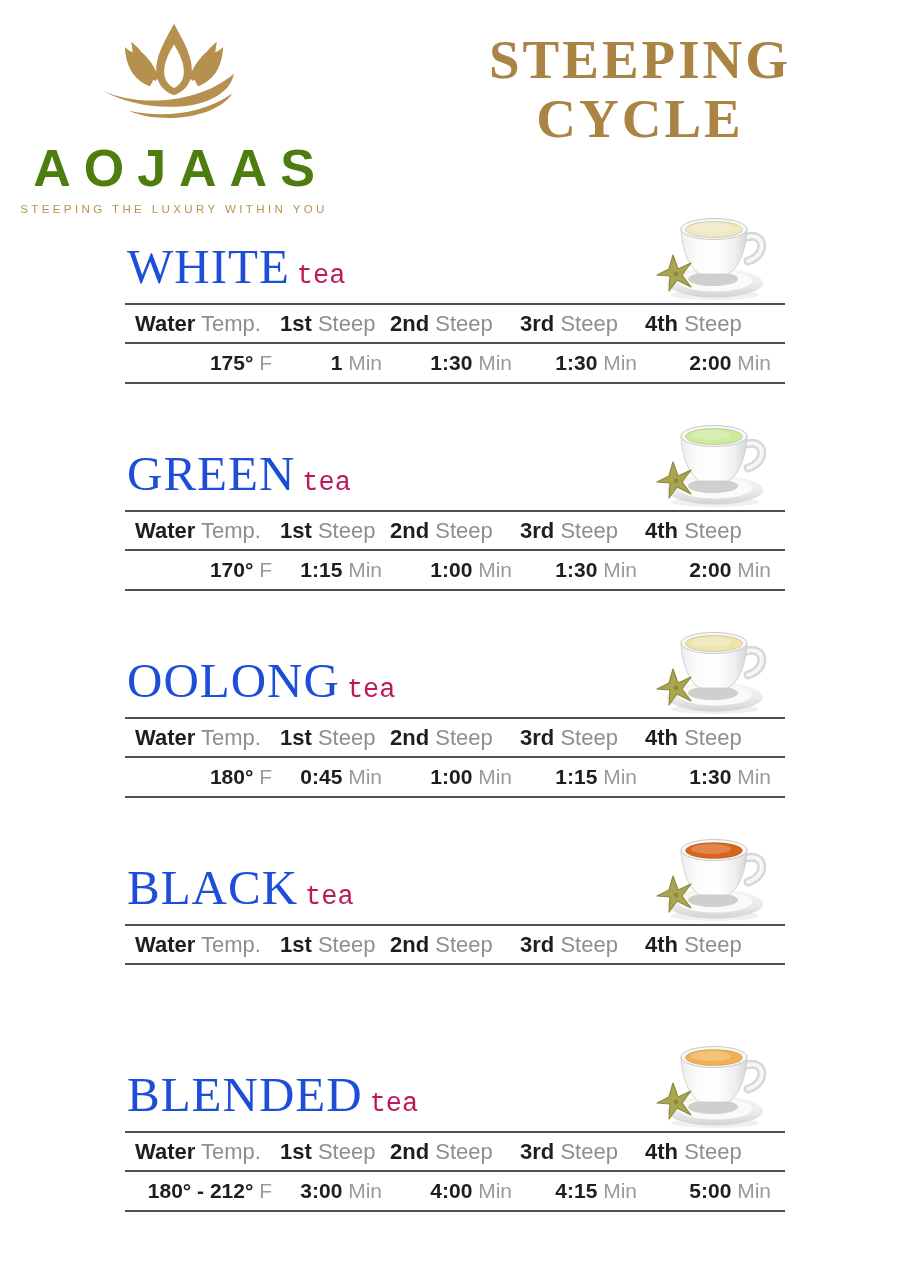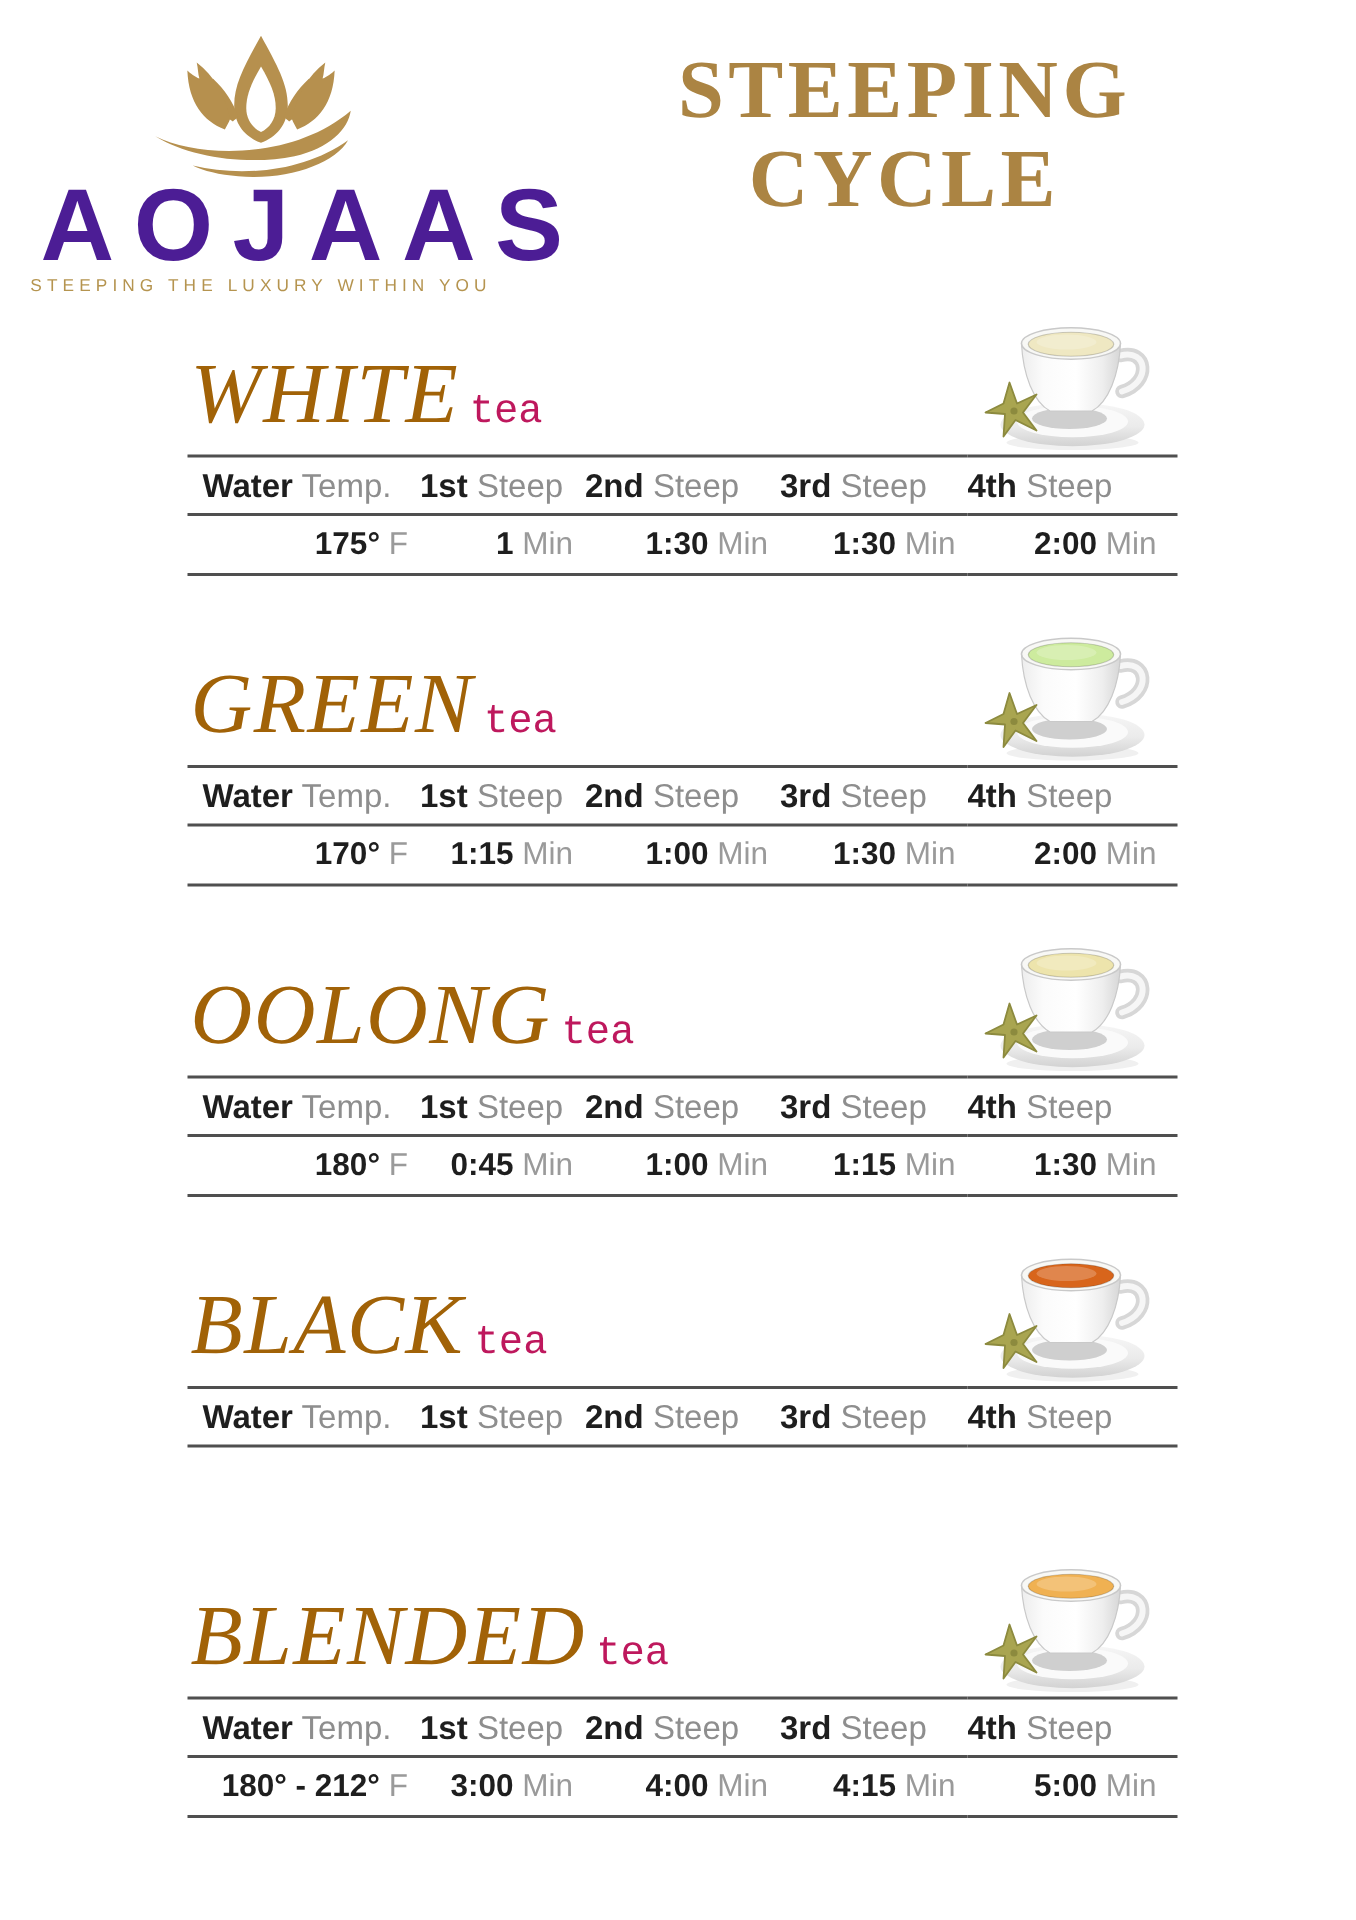--- a/index.html
+++ b/index.html
@@ -5,42 +5,42 @@
   * { margin:0; padding:0; box-sizing:border-box; }
   html,body { background:#ffffff; }
   .page {
     position:relative; width:904px; height:1280px; background:#ffffff;
     font-family:"Liberation Sans", sans-serif; overflow:hidden;
   }
   
   .logo { position:absolute; left:14px; top:22px; width:320px; text-align:center; }
   .lotus { display:block; margin:0 auto; width:180px; height:100px; }
   .brand-name {
-    font-family:"Liberation Sans", sans-serif; font-weight:700; font-size:68px;
-    color:#4c1d95; letter-spacing:13px; line-height:52px; margin-top:2px; text-indent:13px;
+    font-family:"Liberation Sans", sans-serif; font-weight:700; font-size:52px;
+    color:#4d7c0f; letter-spacing:13px; line-height:52px; margin-top:20px; text-indent:13px;
   }
   .tagline {
     font-size:11.5px; color:#b5944f; letter-spacing:3.4px; margin-top:9px; white-space:nowrap;
   }
   .page-title {
-    position:absolute; left:423px; top:30px; width:360px; text-align:center;
+    position:absolute; left:460px; top:30px; width:360px; text-align:center;
     font-family:"Liberation Serif", serif; font-weight:700; font-size:55px;
     letter-spacing:3px; color:#ab8443; line-height:59px;
   }
   
   .section { position:absolute; left:125px; width:660px; }
   .section:nth-of-type(1){ top:203px; }
   .section:nth-of-type(2){ top:410px; }
   .section:nth-of-type(3){ top:617px; }
   .section:nth-of-type(4){ top:824px; }
   .section:nth-of-type(5){ top:1031px; }
   .head { position:relative; height:100px; }
   .tea-title { position:absolute; left:2px; bottom:8px; white-space:nowrap; font-weight:normal; }
   .tea-name {
-    font-family:"Liberation Serif", serif; font-size:57px; color:#a16207; letter-spacing:1px;font-style:italic;
+    font-family:"Liberation Serif", serif; font-size:49px; color:#1d4ed8; letter-spacing:1px;
   }
   .tea-word {
     font-family:Liberation Mono, monospace; font-size:27px; color:#be185d; margin-left:7px;
   }
   .cup { position:absolute; right:8px; top:-4px; width:124px; height:102px; }
   
   .steep-table { width:660px; border-collapse:collapse; table-layout:fixed; }
   .steep-table td { white-space:nowrap; }
   .c1{ width:155px; } .c2{ width:110px; } .c3{ width:130px; } .c4{ width:125px; } .c5{ width:140px; }
   .hdr-row td {

